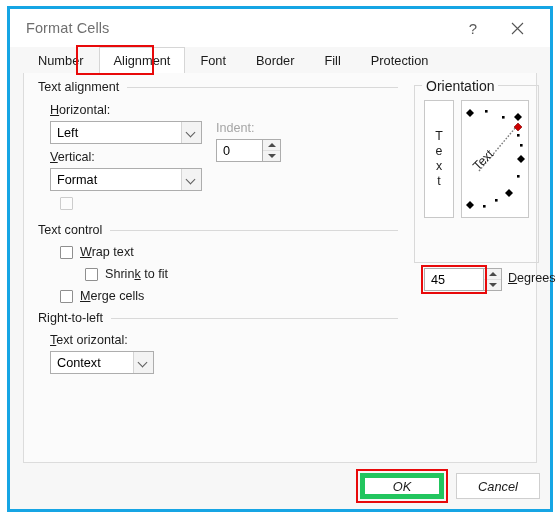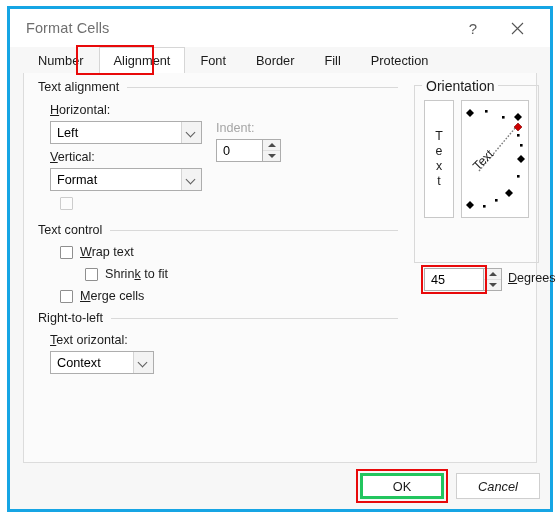--- a/index.html
+++ b/index.html
@@ -298,21 +298,22 @@
     background: #ffffff;
     border: 1px solid #cfcfcf;
     font-size: 12.8px;
     color: #1b1b1b;
     display: flex;
     align-items: center;
     justify-content: center;
     cursor: default;
   }
   .btn.default {
-    border: 3px solid #22c55e;
+    border: 5px solid #22c55e;
+    font-style: italic;
   }
 </style>
 </head>
 <body>
 
 <div class="dialog">
 
   <div class="titlebar">
     <div class="title-text">Format Cells</div>
     <div class="title-btn title-help">?</div>

